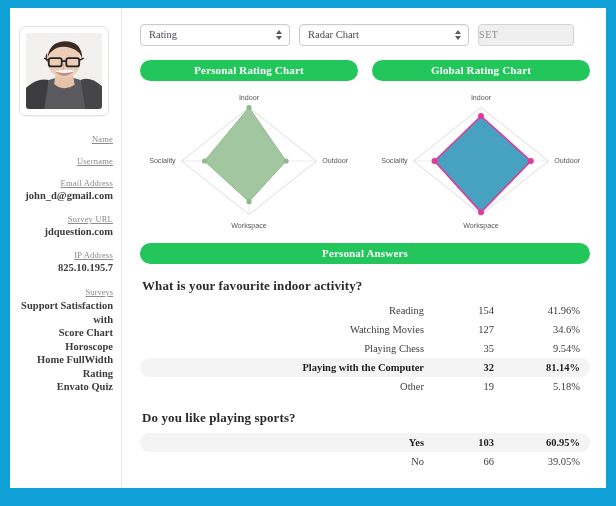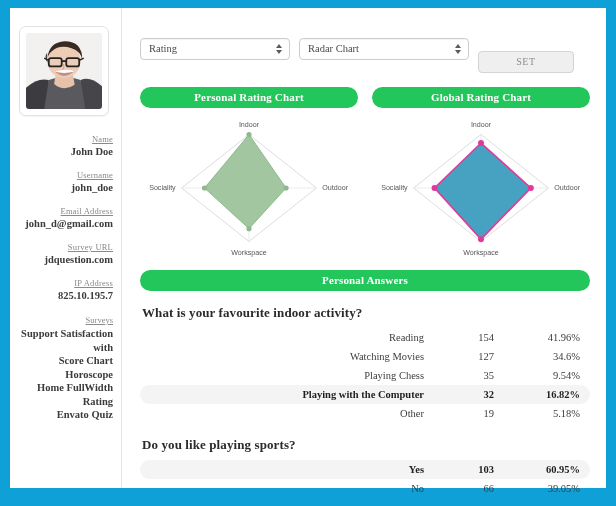--- a/index.html
+++ b/index.html
@@ -119,22 +119,20 @@
     width:96px; height:22px;
     background:#efefef;
     border:1px solid #d4d4d4;
     border-radius:4px;
     font-family:"Liberation Serif", serif;
     font-size:10px;
     letter-spacing:.6px;
     color:#8d8d8d;
     cursor:pointer;
     line-height:20px;
-    text-align:center;
-    margin-top:27px;
   }
 
   .greenbar{
     background:#22C65B;
     color:#fff;
     border-radius:12px;
     height:21px;
     line-height:21px;
     text-align:center;
     font-size:11px;
@@ -207,25 +205,23 @@
             <path d="M38 51 Q50 62 63 51 Q58 46 38 51 Z" fill="#ffffff"></path>
             <path d="M38 51 Q50 62 63 51 Q50 54 38 51 Z" fill="#c48e84"></path>
             <path d="M49 41 Q51 46 48 48" stroke="#d6a286" stroke-width="1.4" fill="none"></path>
           </svg>
         </div>
       </div>
 
       <div>
         <div class="field">
           <span class="field-label">Name</span>
-          <span class="field-value">John Doe</span>
         </div>
         <div class="field">
           <span class="field-label">Username</span>
-          <span class="field-value">john_doe</span>
         </div>
         <div class="field">
           <span class="field-label">Email Address</span>
           <span class="field-value">john_d@gmail.com</span>
         </div>
         <div class="field">
           <span class="field-label">Survey URL</span>
           <span class="field-value">jdquestion.com</span>
         </div>
         <div class="field">
@@ -326,21 +322,21 @@
           <span class="c-pct">34.6%</span>
         </div>
         <div class="row">
           <span class="c-label">Playing Chess</span>
           <span class="c-count">35</span>
           <span class="c-pct">9.54%</span>
         </div>
         <div class="row hl">
           <span class="c-label">Playing with the Computer</span>
           <span class="c-count">32</span>
-          <span class="c-pct">16.82%</span>
+          <span class="c-pct">81.14%</span>
         </div>
         <div class="row">
           <span class="c-label">Other</span>
           <span class="c-count">19</span>
           <span class="c-pct">5.18%</span>
         </div>
       </div>
 
       <div class="qblock">
         <div class="question">Do you like playing sports?</div>

